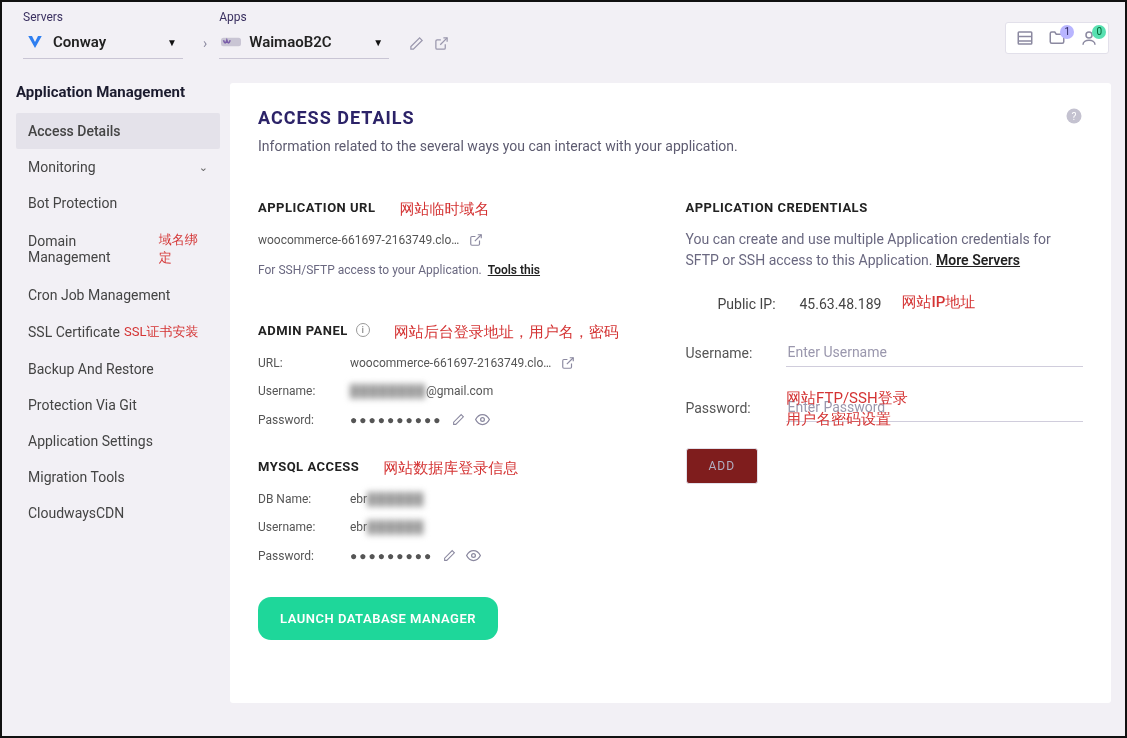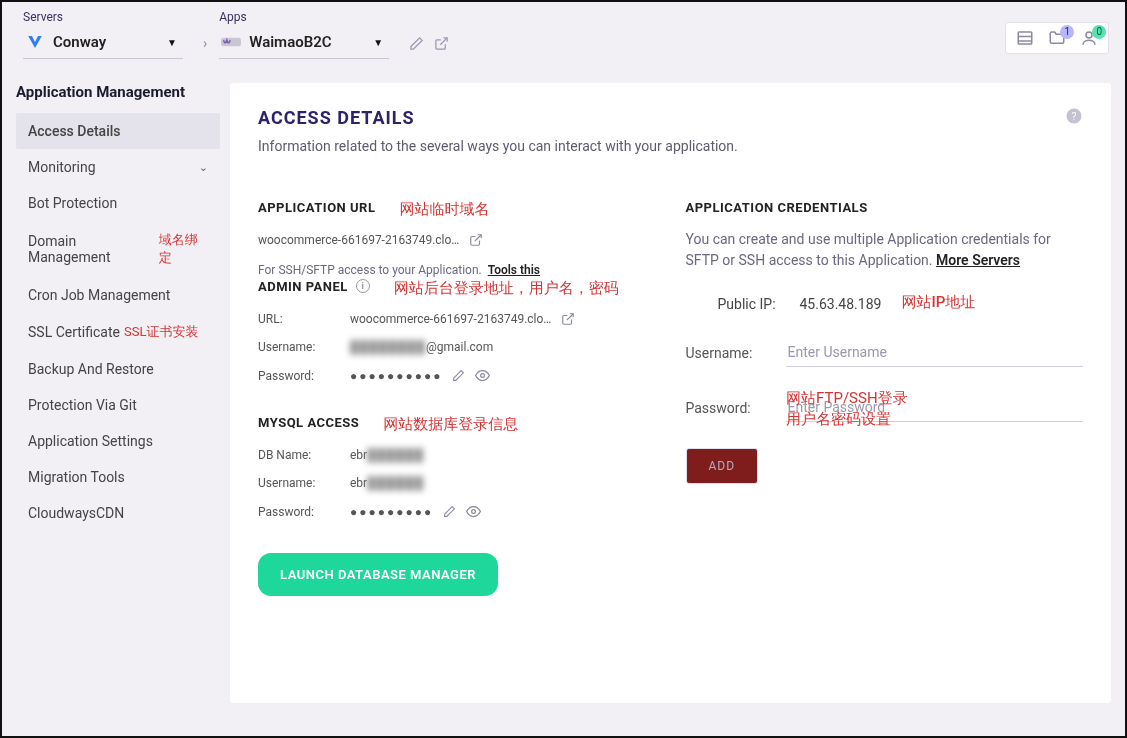--- a/index.html
+++ b/index.html
@@ -46,21 +46,21 @@
   .form-row { display:flex; align-items:center; margin-top:26px; }
   .form-row .lab { width:100px; color:#555; }
   .form-row input { flex:1; border:none; border-bottom:1px solid #d0cddc; padding:6px 2px; font-size:14px; outline:none; background:transparent; }
   .form-row input::placeholder { color:#9a97ad; }
   .btn-add { margin-top:26px; border:1px solid #e2e0ea; background:#7f1d1d; color:#b1afc2; padding:10px 22px; font-size:12px; letter-spacing:1px; border-radius:3px; cursor:pointer; }
   .cred-annot { color:#d43333; font-size:15px; margin-left:28px; margin-top:-34px; display:inline-block; line-height:1.4; vertical-align:top;}
   .cred-annot-wrap { display:flex; align-items:flex-start; }
   .btn-launch { margin-top:34px; background:#1ed79a; color:#fff; border:none; padding:14px 22px; font-size:13px; letter-spacing:0.5px; font-weight:600; border-radius:13px; cursor:pointer; }
   .info-circle { width:14px; height:14px; border:1px solid #999; border-radius:50%; display:inline-flex; align-items:center; justify-content:center; font-size:9px; color:#999; }
   svg { display:block; }
-  .gap-top { }
+  .gap-top { margin-top:44px; }
   .gap-top-sm { margin-top:32px; }
 </style>
 </head>
 <body>
 
 <div class="topbar">
   <div class="crumb">
     <span class="crumb-label">Servers</span>
     <div class="crumb-value">
       <span class="icon">

